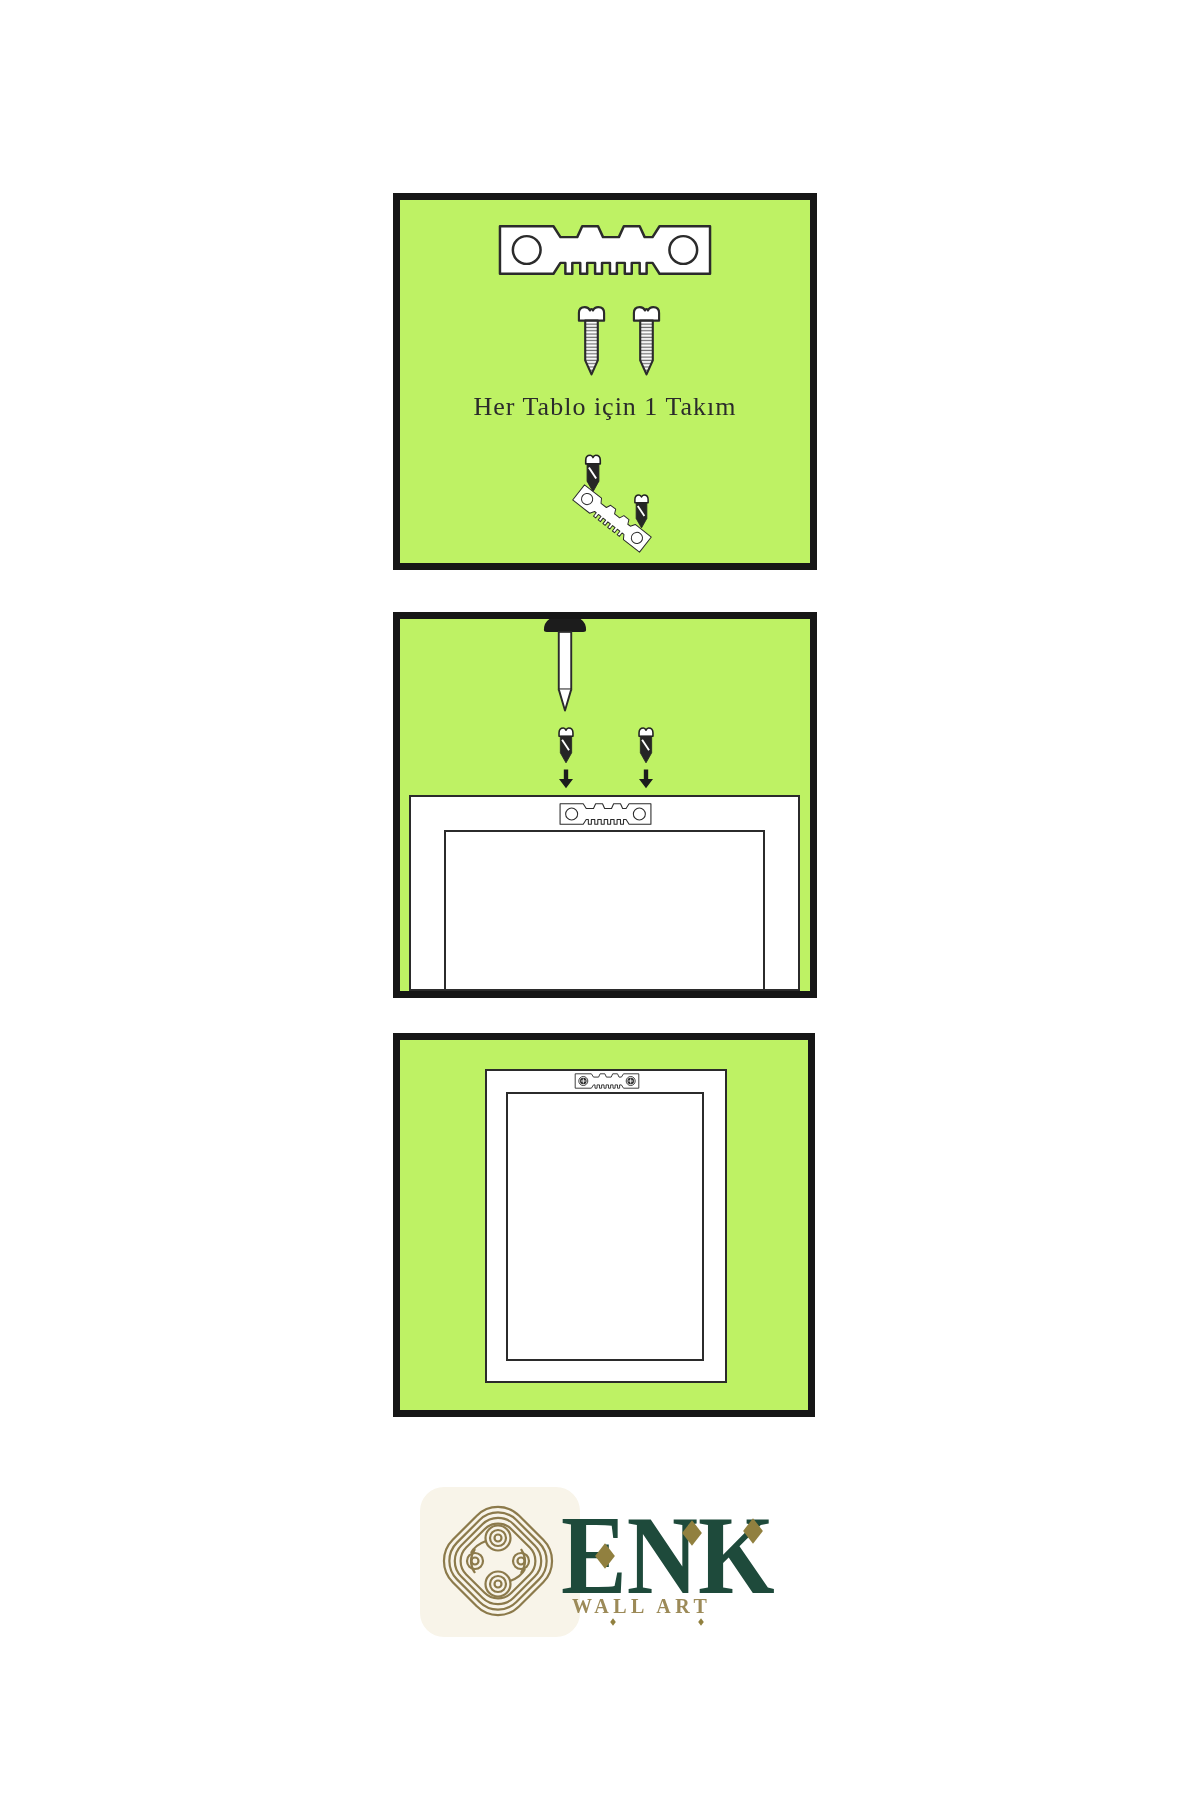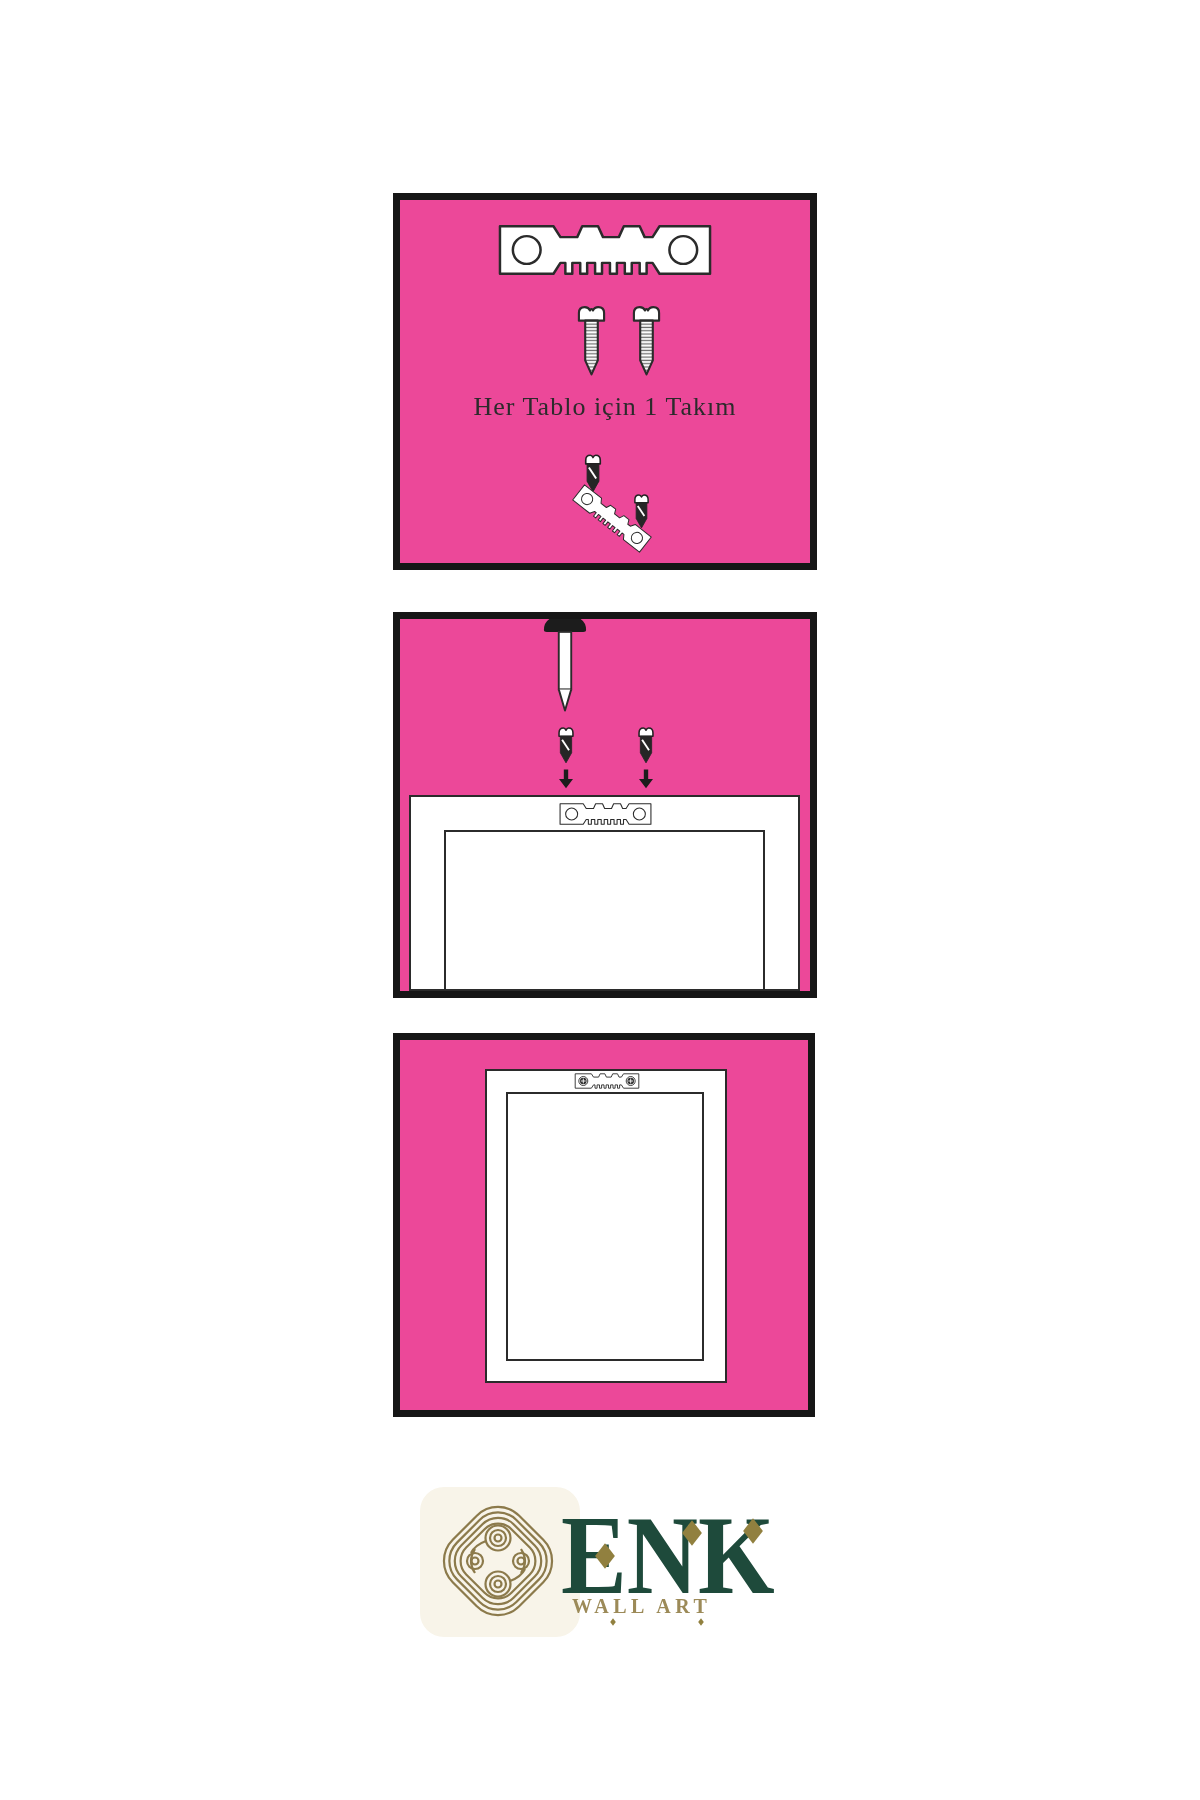--- a/index.html
+++ b/index.html
@@ -6,21 +6,21 @@
   .page{
     position:relative;
     width:1200px;height:1800px;
     background:#ffffff;
     font-family:"Liberation Serif", serif;
     overflow:hidden;
   }
   .panel{
     position:absolute;
     border:7px solid #161616;
-    background:#ec4899;
+    background:#bef264;
     box-sizing:border-box;
     overflow:hidden;
   }
   #panel1{left:393px;top:193px;width:424px;height:377px;}
   #panel2{left:393px;top:612px;width:424px;height:386px;}
   #panel3{left:393px;top:1033px;width:422px;height:384px;}
   .abs{position:absolute;}
   .caption{
     position:absolute;left:0;top:191px;width:100%;
     text-align:center;

